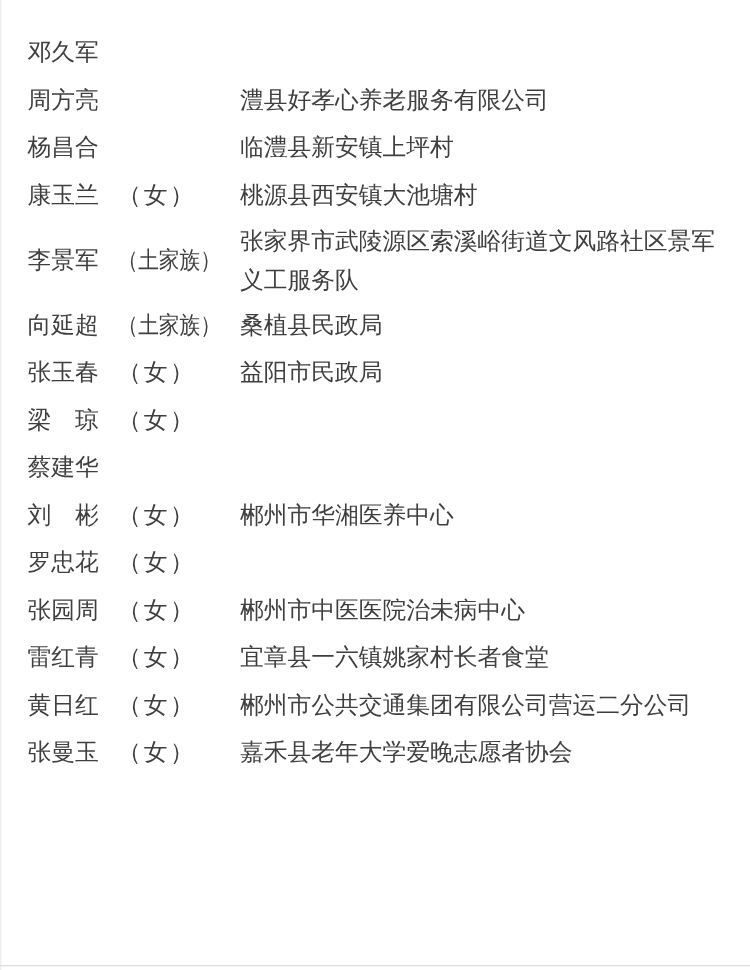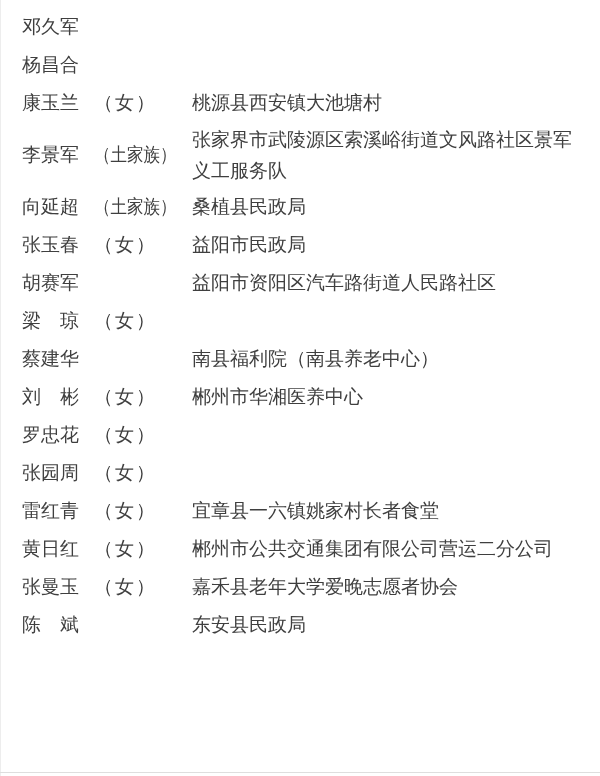--- a/index.html
+++ b/index.html
@@ -10,21 +10,21 @@
   .page {
     position: relative;
     width: 600px;
     height: 776px;
     background: #ffffff;
     overflow: hidden;
     font-family: "Liberation Serif", "DejaVu Serif", serif;
     color: #3f3f3f;
   }
   .roster {
-    padding-top: 8px;
+    padding-top: 24px;
   }
   .row {
     display: flex;
     align-items: center;
     height: 38px;
     font-size: 19px;
     line-height: 24px;
   }
   .row.multi {
     height: 66px;
@@ -76,24 +76,30 @@
 <body>
 
 <div class="page">
   <div class="scan-edge-left"></div>
   <div class="roster">
   <div class="row">
     <span class="cell-name">邓久军</span>
     <span class="cell-annot"></span>
   </div>
 
+  <div class="row">
+    <span class="cell-name">周方亮</span>
+    <span class="cell-annot"></span>
+    <span class="cell-org">澧县好孝心养老服务有限公司</span>
+  </div>
 
   <div class="row">
     <span class="cell-name">杨昌合</span>
     <span class="cell-annot"></span>
+    <span class="cell-org">临澧县新安镇上坪村</span>
   </div>
 
   <div class="row">
     <span class="cell-name">康玉兰</span>
     <span class="cell-annot">（女）</span>
     <span class="cell-org">桃源县西安镇大池塘村</span>
   </div>
 
   <div class="row multi">
     <span class="cell-name">李景军</span>
@@ -106,73 +112,63 @@
     <span class="cell-annot narrow">（土家族）</span>
     <span class="cell-org">桑植县民政局</span>
   </div>
 
   <div class="row">
     <span class="cell-name">张玉春</span>
     <span class="cell-annot">（女）</span>
     <span class="cell-org">益阳市民政局</span>
   </div>
 
-  <div class="row">
-    <span class="cell-name">胡赛军</span>
-    <span class="cell-annot"></span>
-    <span class="cell-org">益阳市资阳区汽车路街道人民路社区</span>
-  </div>
 
   <div class="row">
     <span class="cell-name">梁　琼</span>
     <span class="cell-annot">（女）</span>
   </div>
 
   <div class="row">
     <span class="cell-name">蔡建华</span>
     <span class="cell-annot"></span>
-    <span class="cell-org">南县福利院（南县养老中心）</span>
   </div>
 
   <div class="row">
     <span class="cell-name">刘　彬</span>
     <span class="cell-annot">（女）</span>
     <span class="cell-org">郴州市华湘医养中心</span>
   </div>
 
 
   <div class="row">
     <span class="cell-name">罗忠花</span>
     <span class="cell-annot">（女）</span>
   </div>
 
   <div class="row">
     <span class="cell-name">张园周</span>
     <span class="cell-annot">（女）</span>
+    <span class="cell-org">郴州市中医医院治未病中心</span>
   </div>
 
   <div class="row">
     <span class="cell-name">雷红青</span>
     <span class="cell-annot">（女）</span>
     <span class="cell-org">宜章县一六镇姚家村长者食堂</span>
   </div>
 
   <div class="row">
     <span class="cell-name">黄日红</span>
     <span class="cell-annot">（女）</span>
     <span class="cell-org">郴州市公共交通集团有限公司营运二分公司</span>
   </div>
 
   <div class="row">
     <span class="cell-name">张曼玉</span>
     <span class="cell-annot">（女）</span>
     <span class="cell-org">嘉禾县老年大学爱晚志愿者协会</span>
   </div>
 
-  <div class="row">
-    <span class="cell-name">陈　斌</span>
-    <span class="cell-annot"></span>
-    <span class="cell-org">东安县民政局</span>
-  </div>
 
 </div>
   <div class="scan-line-bottom"></div>
 </div>
 
 </body></html>

